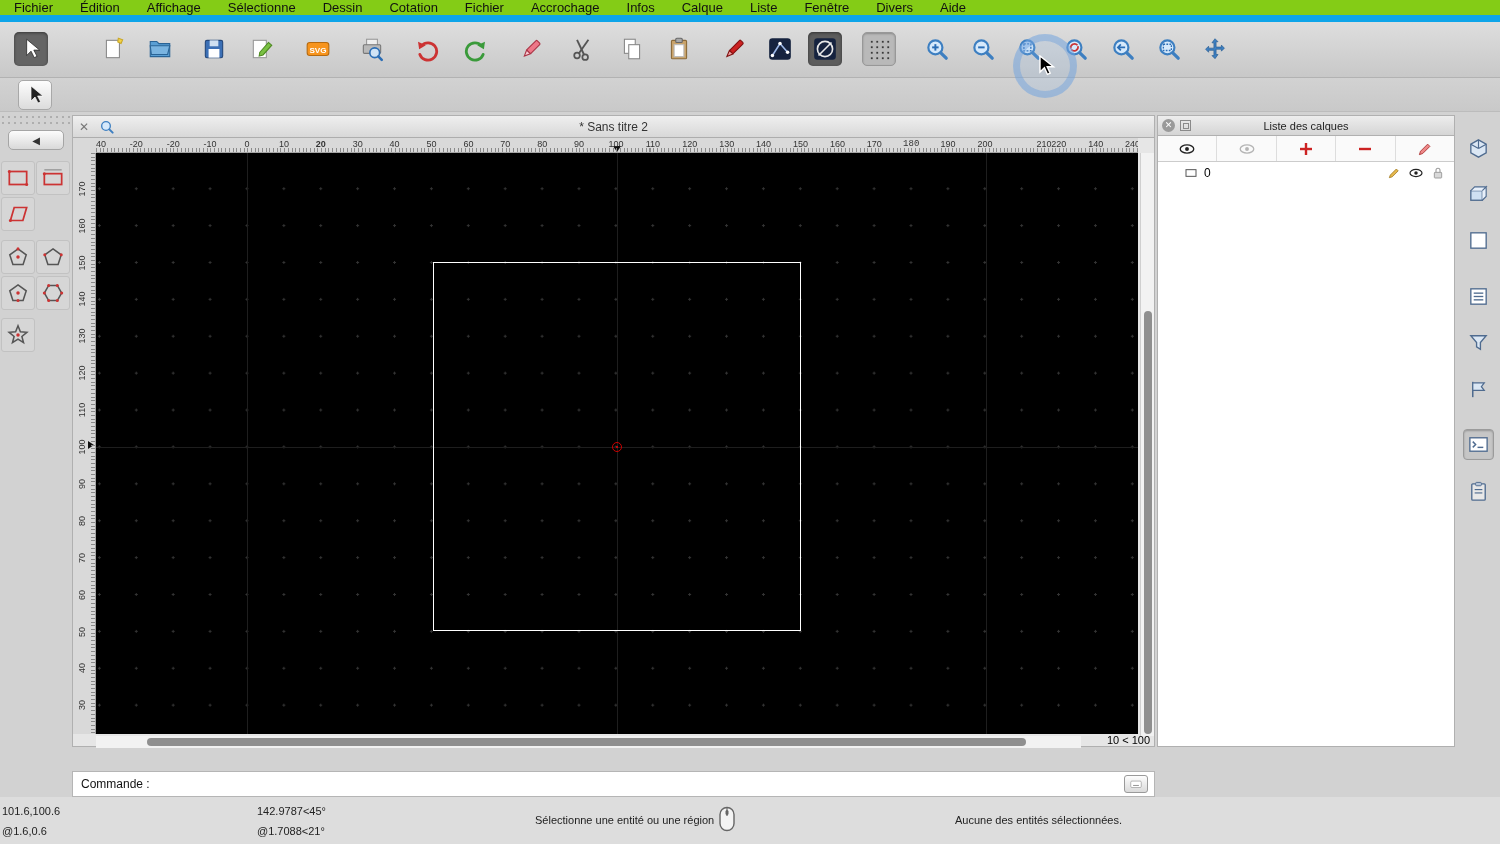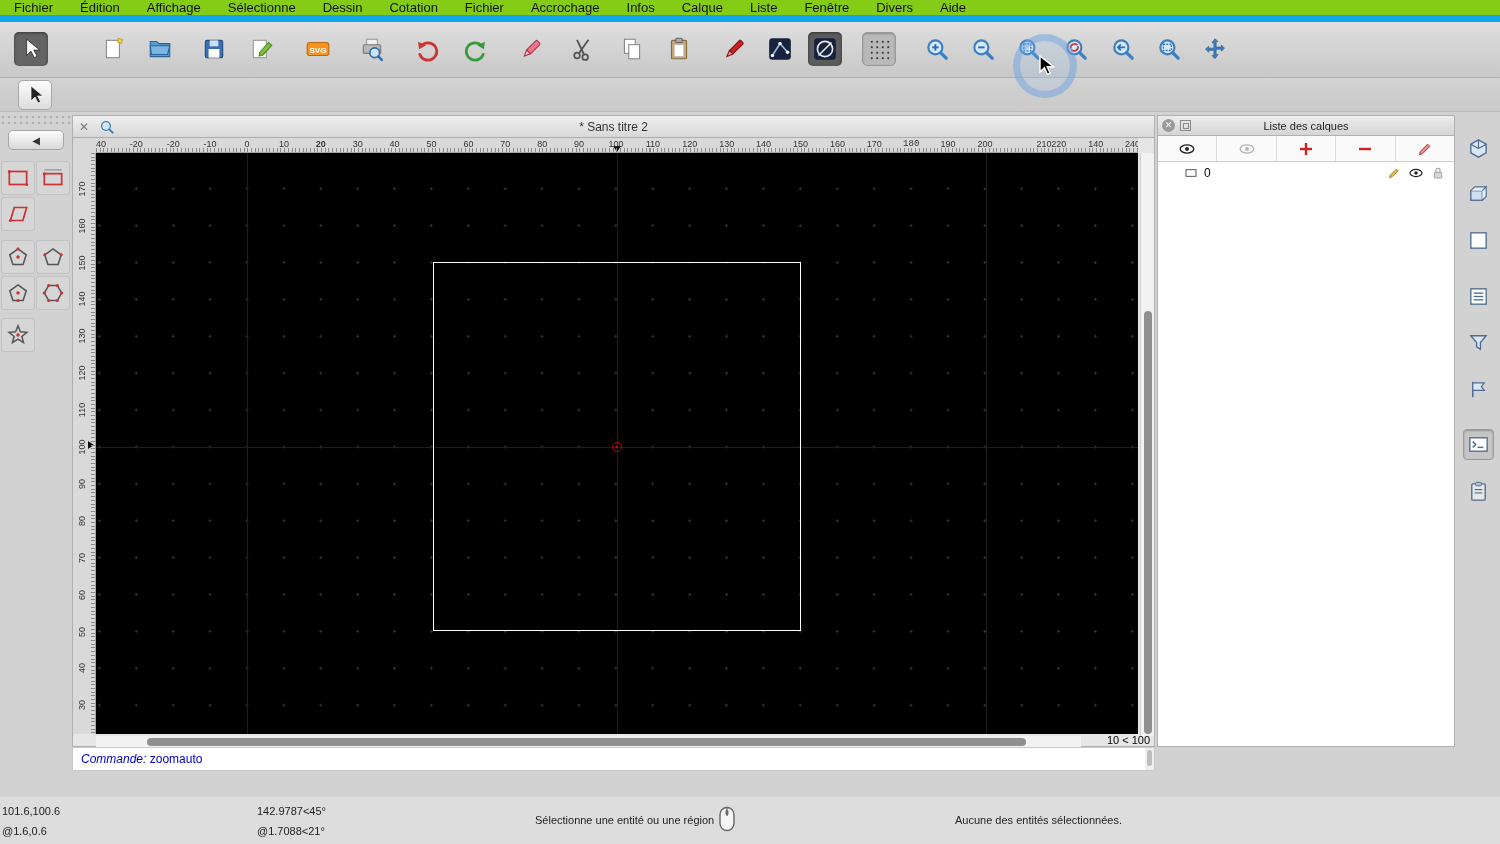--- a/index.html
+++ b/index.html
@@ -478,28 +478,31 @@
     </div>
     <div class="vscroll">
         <div class="thumb"></div>
       </div>
     <div class="hscroll">
         <div class="thumb"></div>
       </div>
     <div class="zoom-status">10 &lt; 100</div>
   </div>
 
-  <div class="cmd-history">
-    <span class="lbl">Commande:</span>
-    <span>zoomauto</span>
-    <div class="cmd-hscroll">
-        <div class="thumb"></div>
-      </div>
-  </div>
-
+
+  <div class="cmd-input">
+    <span class="lbl">Commande :</span>
+    <input type="text" style="">
+    <div class="cmd-btn">
+      <svg viewBox="0 0 24 24" style="width:14px;height:14px">
+          <rect x="3" y="7" width="18" height="11" rx="2" fill="#fff" stroke="#888"></rect>
+          <line x1="7" y1="14.5" x2="17" y2="14.5" stroke="#888" stroke-width="1.5"></line>
+        </svg>
+    </div>
+  </div>
 
   <div class="statusbar">
     <span class="sb" style="left:2px;top:8px">101.6,100.6</span>
     <span class="sb" style="left:2px;top:28px">@1.6,0.6</span>
     <span class="sb" style="left:257px;top:8px">142.9787&lt;45°</span>
     <span class="sb" style="left:257px;top:28px">@1.7088&lt;21°</span>
 
     <span class="sb" style="left:535px;top:17px">Sélectionne une entité ou une région</span>
     <svg style="position:absolute;left:718px;top:9px;width:18px;height:26px" viewBox="0 0 18 26">
       <rect x="2" y="1.5" width="14" height="23" rx="7" fill="#f4f4f4" stroke="#666" stroke-width="1.4"></rect>

